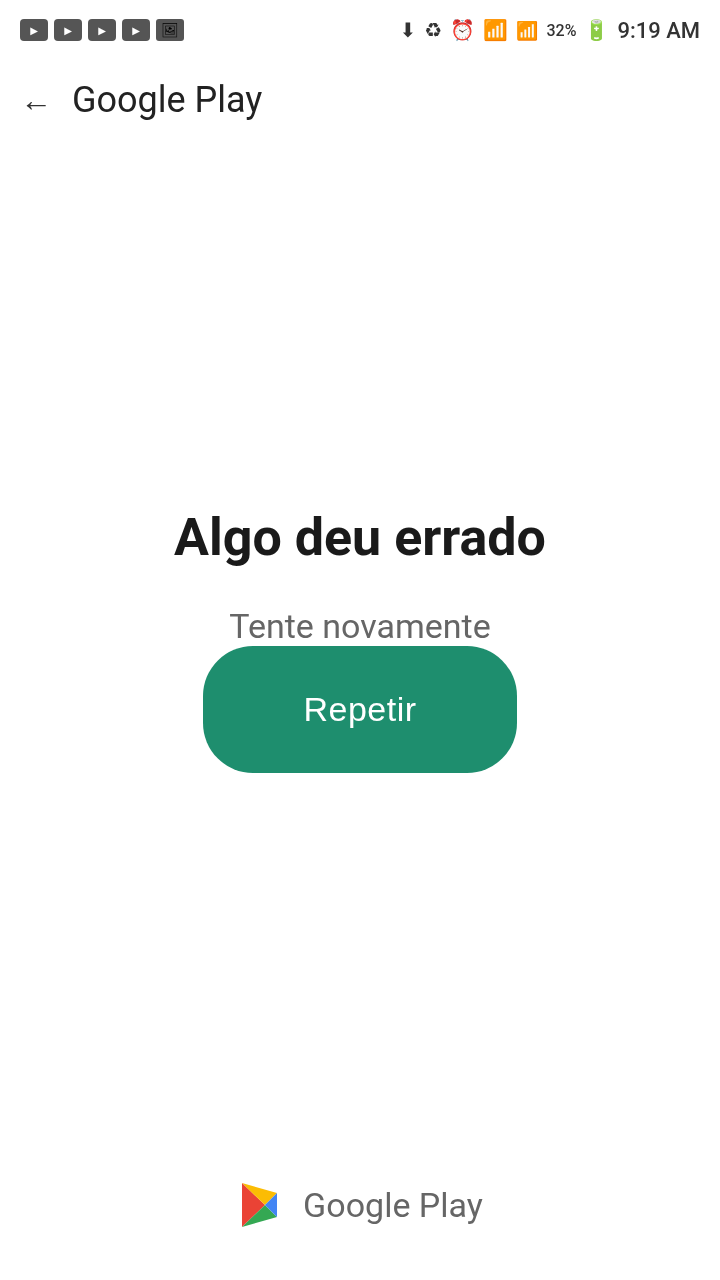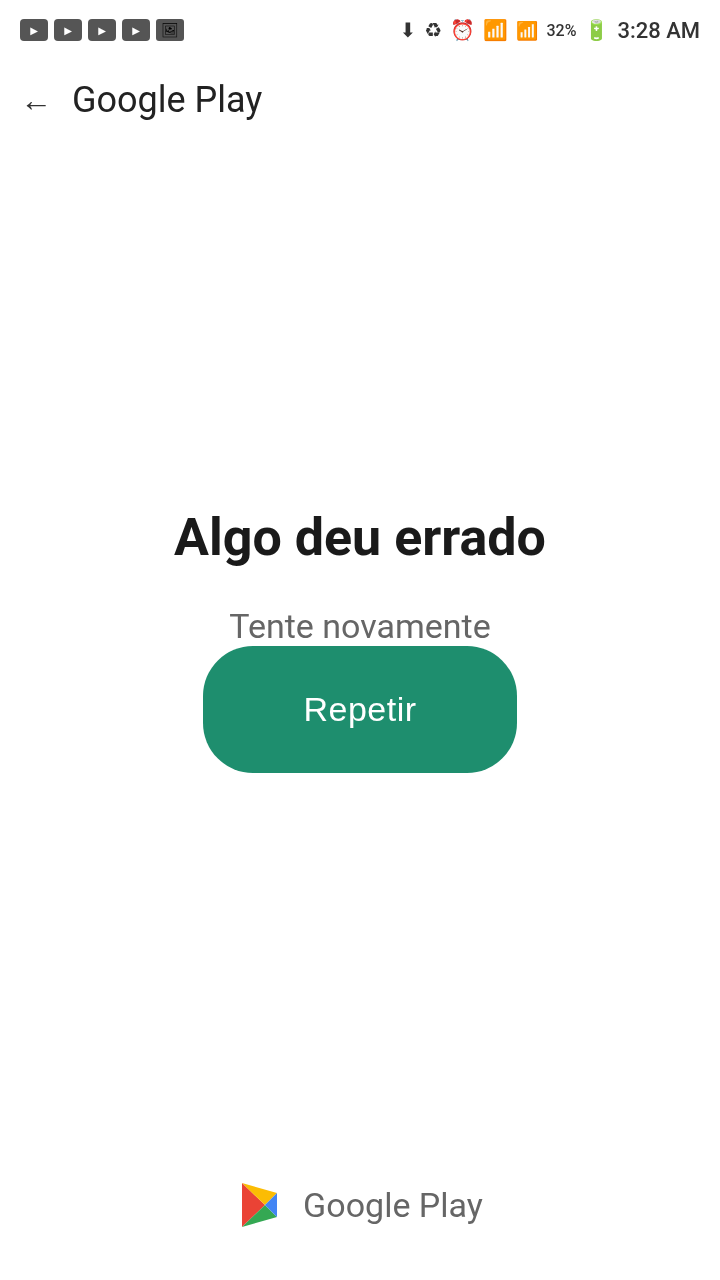--- a/index.html
+++ b/index.html
@@ -184,21 +184,21 @@
   </div>
   <div class="status-bar-right">
 
     <span style="font-size:20px;">⬇</span>
     <span style="font-size:20px;">♻</span>
     <span style="font-size:20px;">⏰</span>
     <span class="wifi-symbol">📶</span>
     <span class="signal-bars">📶</span>
     <span style="font-size:16px;color:#333;">32%</span>
     <span style="font-size:20px;">🔋</span>
-    <span style="font-size:22px;font-weight:500;color:#333;">3:28 AM</span>
+    <span style="font-size:22px;font-weight:500;color:#333;">9:19 AM</span>
   </div>
 </div>
 
 <div class="app-bar">
   <span class="back-arrow">←</span>
   <span class="app-bar-title">Google Play</span>
 </div>
 
 <div class="main-content">
   <h1 class="error-title">Algo deu errado</h1>

